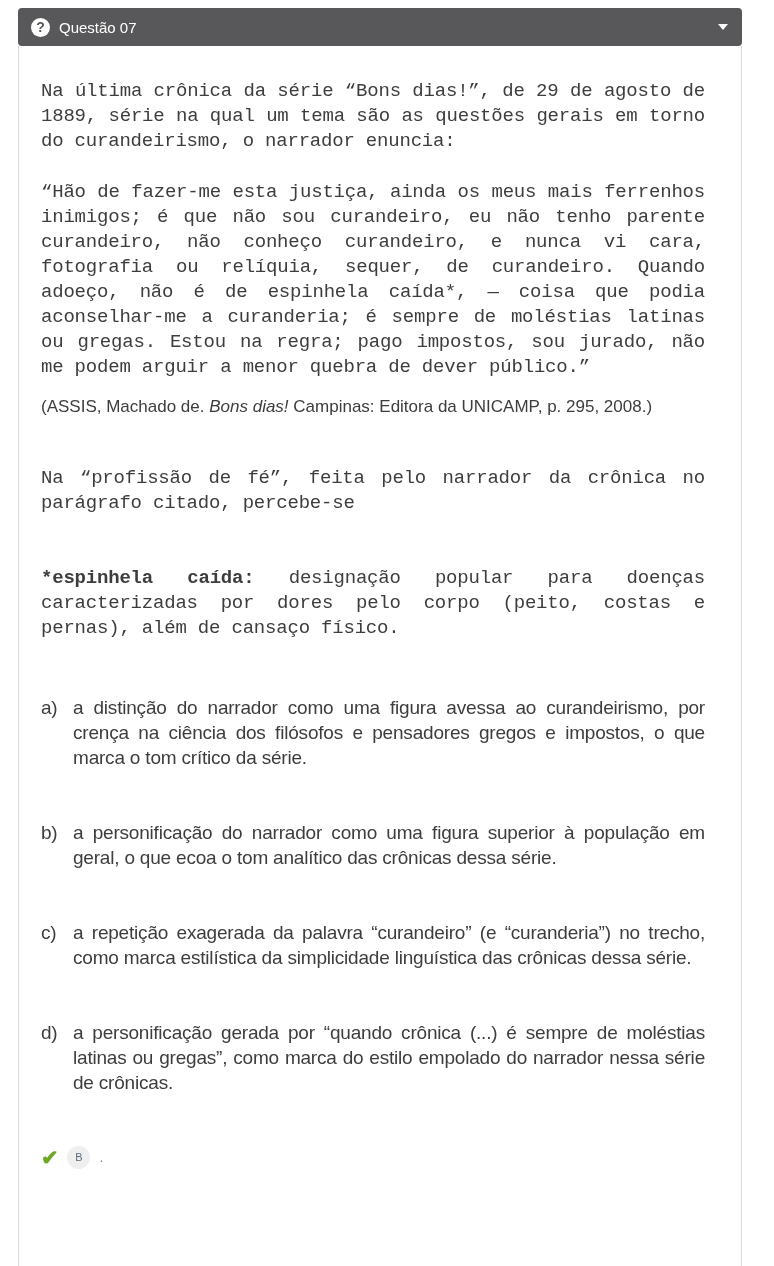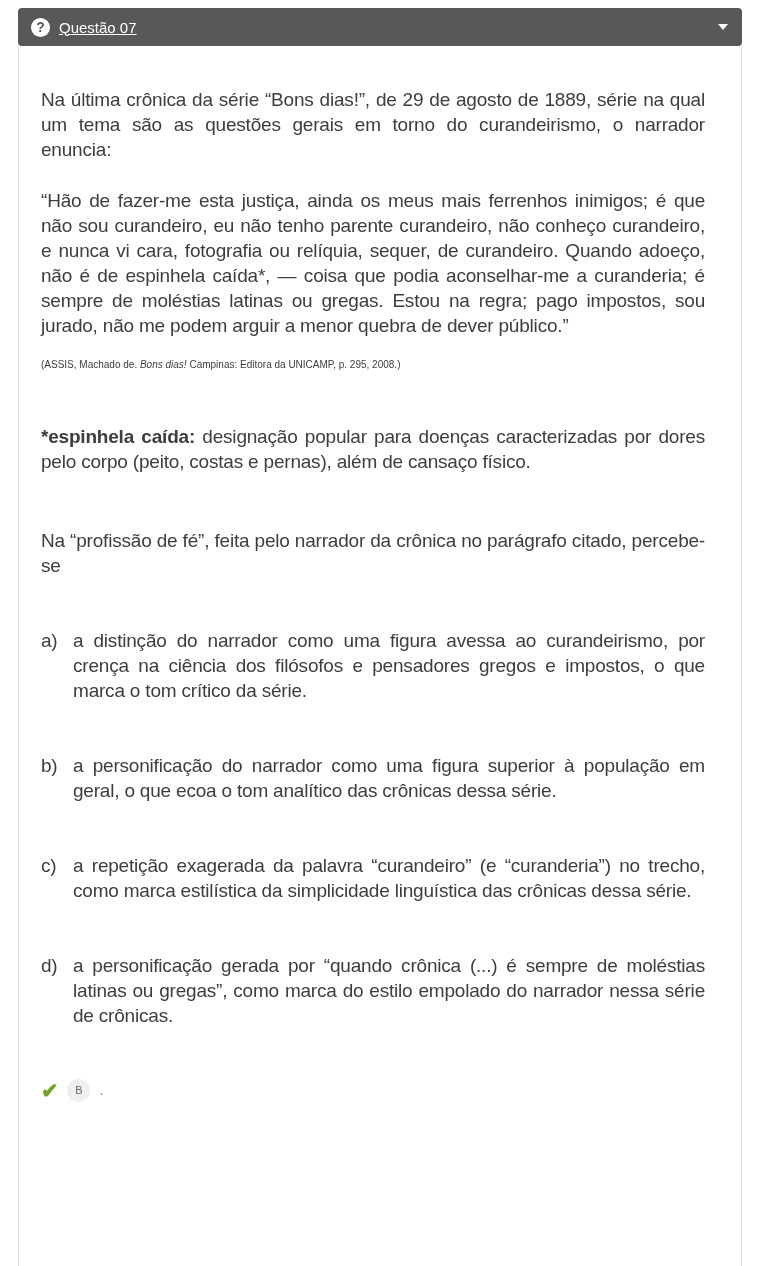--- a/index.html
+++ b/index.html
@@ -30,45 +30,45 @@
     background: #ffffff;
     color: #58585a;
     border-radius: 50%;
     font-size: 14px;
     font-weight: bold;
     line-height: 19px;
     text-align: center;
     margin-right: 9px;
     flex: none;
   }
-  .header-title { flex: 1 1 auto; text-decoration: underline; }
+  .header-title { flex: 1 1 auto; }
   .caret {
     width: 0; height: 0;
     border-left: 5px solid transparent;
     border-right: 5px solid transparent;
     border-top: 6px solid #ffffff;
     margin-left: auto;
     flex: none;
   }
   .panel-body {
     background: #ffffff;
     border-left: 1px solid #dcdcdc;
     border-right: 1px solid #dcdcdc;
     padding: 33px 36px 18px 22px;
     min-height: 1220px;
     font-size: 19px;
     line-height: 25px;
     text-align: justify;
     letter-spacing: -0.2px;
     hyphens: auto;
   }
-  .para { margin: 8px 0 26px 0; }
+  .para { margin: 0 0 26px 0; font-family: Liberation Mono, monospace; }
   .quote-para { margin-bottom: 18px; }
   .cite {
-    font-size: 10px;
+    font-size: 17px;
     line-height: 18px;
     text-align: left;
     letter-spacing: 0;
     margin: 0 0 50px 0;
   }
   .footnote { margin-bottom: 54px; }
   .stem { margin-bottom: 50px; }
   .option {
     display: flex;
     margin-bottom: 50px;
@@ -123,23 +123,23 @@
   </div>
 
   <div class="panel-body">
 
     <p class="para">Na última crônica da série “Bons dias!”, de 29 de agosto de 1889, série na qual um tema são as questões gerais em torno do curandeirismo, o narrador enuncia:</p>
 
     <p class="para quote-para">“Hão de fazer-me esta justiça, ainda os meus mais ferrenhos inimigos; é que não sou curandeiro, eu não tenho parente curandeiro, não conheço curandeiro, e nunca vi cara, fotografia ou relíquia, sequer, de curandeiro. Quando adoeço, não é de espinhela caída*, — coisa que podia aconselhar-me a curanderia; é sempre de moléstias latinas ou gregas. Estou na regra; pago impostos, sou jurado, não me podem arguir a menor quebra de dever público.”</p>
 
     <p class="cite"><span>(ASSIS, Machado de. </span><i>Bons dias!</i><span> Campinas: Editora da UNICAMP, p. 295, 2008.)</span></p>
 
+    <p class="para stem">Na “profissão de fé”, feita pelo narrador da crônica no parágrafo citado, percebe-se</p>
+
     <p class="para footnote"><b>*espinhela caída:</b><span> designação popular para doenças caracterizadas por dores pelo corpo (peito, costas e pernas), além de cansaço físico.</span></p>
-
-    <p class="para stem">Na “profissão de fé”, feita pelo narrador da crônica no parágrafo citado, percebe-se</p>
 
     <div class="options">
       <div class="option">
         <span class="opt-letter">a)</span>
         <span class="opt-text">a distinção do narrador como uma figura avessa ao curandeirismo, por crença na ciência dos filósofos e pensadores gregos e impostos, o que marca o tom crítico da série.</span>
       </div>
       <div class="option">
         <span class="opt-letter">b)</span>
         <span class="opt-text">a personificação do narrador como uma figura superior à população em geral, o que ecoa o tom analítico das crônicas dessa série.</span>
       </div>

